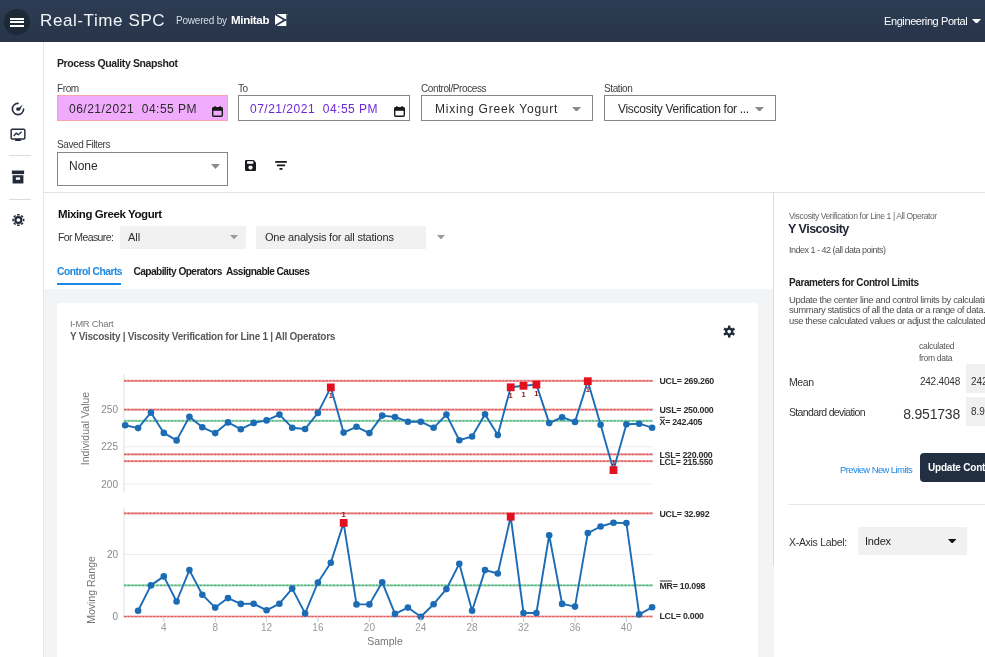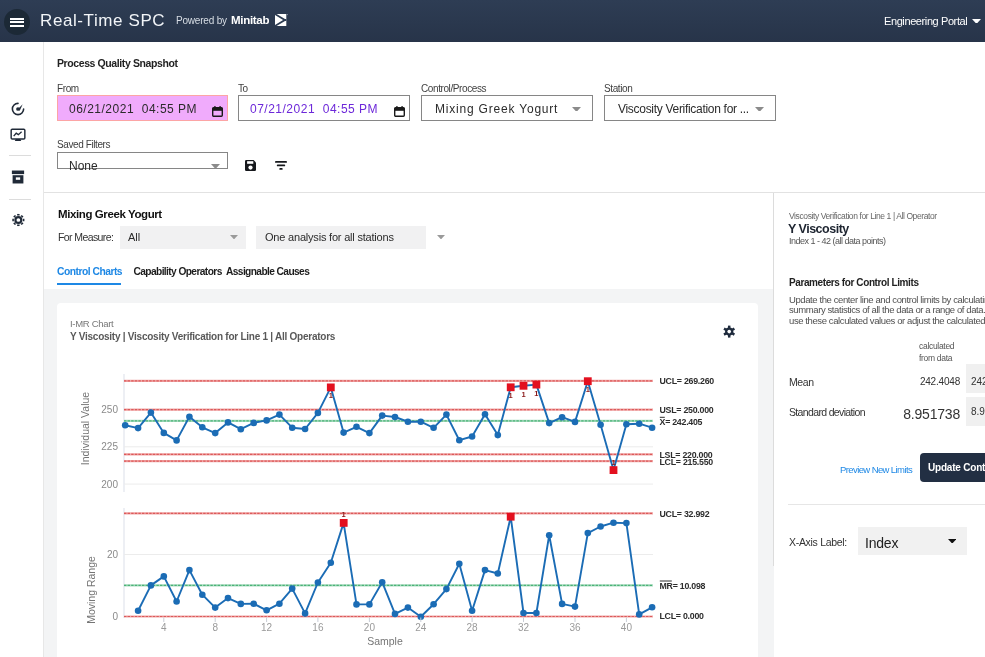--- a/index.html
+++ b/index.html
@@ -104,21 +104,21 @@
 </div>
 <div class="abs" style="left:604px;top:82.5px;font-size:10px;letter-spacing:-0.4px;color:#3f3f3f;">Station</div>
 <div class="abs" style="left:604px;top:95px;width:172px;height:26px;border:1px solid #868686;background:#fff;">
   <div class="abs" style="left:13px;top:5.5px;font-size:12px;letter-spacing:-0.3px;color:#2b2b2b;">Viscosity Verification for ...</div>
   <svg width="9" height="4.95" viewBox="0 0 9 4.95" style="position:absolute;left:150px;top:10.5px;">
         <path d="M 0 0 L 9 0 L 4.5 4.95 Z" fill="#8b8b8b"></path>
       </svg>
 </div>
 
 <div class="abs" style="left:57px;top:139px;font-size:10px;letter-spacing:-0.4px;color:#3f3f3f;">Saved Filters</div>
-<div class="abs" style="left:57px;top:152px;width:171px;height:17px;border:1px solid #868686;background:#fff;">
+<div class="abs" style="left:57px;top:152px;width:171px;height:34px;border:1px solid #868686;background:#fff;">
   <div class="abs" style="left:11px;top:6px;font-size:12px;color:#2b2b2b;">None</div>
   <svg width="9" height="4.95" viewBox="0 0 9 4.95" style="position:absolute;left:153px;top:11px;">
         <path d="M 0 0 L 9 0 L 4.5 4.95 Z" fill="#8b8b8b"></path>
       </svg>
 </div>
 <svg width="13" height="13" viewBox="0 0 13 13" style="position:absolute;left:244;top:159;">
 <path d="M 1 2.2 Q 1 1 2.2 1 L 9.6 1 L 12 3.4 L 12 10.8 Q 12 12 10.8 12 L 2.2 12 Q 1 12 1 10.8 Z" fill="#16181c"></path>
 <rect x="3.1" y="2.2" width="6.2" height="2.6" fill="#fff"></rect>
 <circle cx="6.5" cy="8.6" r="2.1" fill="#fff"></circle>
 </svg>
@@ -151,21 +151,21 @@
 <div class="abs" style="left:226px;top:266px;font-size:10.2px;letter-spacing:-0.6px;font-weight:bold;color:#1c1c1c;">Assignable Causes</div>
 
 <div class="abs" style="left:44px;top:288.5px;width:730px;height:368.5px;background:#f3f4f5;"></div>
 <div class="abs" style="left:57px;top:303px;width:701px;height:354px;background:#fff;border-radius:4px 4px 0 0;"></div>
 <div class="abs" style="left:70px;top:318px;font-size:9.5px;letter-spacing:-0.3px;color:#777;">I-MR Chart</div>
 <div class="abs" style="left:70px;top:331px;font-size:10px;letter-spacing:-0.25px;font-weight:bold;color:#595959;">Y Viscosity | Viscosity Verification for Line 1 | All Operators</div>
 
 <div class="abs" style="left:773px;top:193px;width:1px;height:373px;background:#dcdcdc;"></div>
 <div class="abs" style="left:789px;top:211px;font-size:8.5px;letter-spacing:-0.4px;color:#666;white-space:nowrap;">Viscosity Verification for Line 1 | All Operator</div>
 <div class="abs" style="left:788px;top:222px;font-size:12.5px;letter-spacing:-0.5px;font-weight:bold;color:#1d2430;">Y Viscosity</div>
-<div class="abs" style="left:789px;top:236px;font-size:9px;letter-spacing:-0.5px;color:#555;">Index 1 - 42 (all data points)</div>
+<div class="abs" style="left:789px;top:245px;font-size:9px;letter-spacing:-0.5px;color:#555;">Index 1 - 42 (all data points)</div>
 <div class="abs" style="left:789px;top:276.5px;font-size:10px;letter-spacing:-0.4px;font-weight:bold;color:#222;">Parameters for Control Limits</div>
 <div class="abs" style="left:789px;top:293.5px;font-size:9.5px;letter-spacing:-0.4px;color:#4f4f4f;white-space:nowrap;">Update the center line and control limits by calculating</div>
 <div class="abs" style="left:789px;top:304.4px;font-size:9.5px;letter-spacing:-0.4px;color:#4f4f4f;white-space:nowrap;">summary statistics of all the data or a range of data. Then</div>
 <div class="abs" style="left:789px;top:315.3px;font-size:9.5px;letter-spacing:-0.4px;color:#4f4f4f;white-space:nowrap;">use these calculated values or adjust the calculated values</div>
 
 <div class="abs" style="left:919px;top:341px;font-size:8.5px;letter-spacing:-0.3px;color:#555;">calculated</div>
 <div class="abs" style="left:919px;top:352.7px;font-size:8.5px;letter-spacing:-0.3px;color:#555;">from data</div>
 
 <div class="abs" style="left:789px;top:376px;font-size:10.5px;letter-spacing:-0.4px;color:#333;">Mean</div>
 <div class="abs" style="left:960px;top:376px;font-size:10px;letter-spacing:-0.2px;color:#333;transform:translateX(-100%);">242.4048</div>
@@ -179,21 +179,21 @@
 </div>
 
 <div class="abs" style="left:840px;top:463.5px;font-size:9.5px;letter-spacing:-0.6px;color:#1e88e5;">Preview New Limits</div>
 <div class="abs" style="left:920px;top:453px;width:80px;height:29px;background:#222f43;border-radius:4px;">
   <div class="abs" style="left:8px;top:9px;font-size:10px;letter-spacing:-0.2px;font-weight:bold;color:#fff;white-space:nowrap;">Update Control Limits</div>
 </div>
 
 <div class="abs" style="left:788px;top:504px;width:197px;height:1px;background:#e6e6e6;"></div>
 <div class="abs" style="left:789px;top:536px;font-size:10.5px;letter-spacing:-0.3px;color:#333;">X-Axis Label:</div>
 <div class="abs" style="left:858px;top:527px;width:109px;height:28px;background:#f1f1f1;">
-  <div class="abs" style="left:7px;top:8px;font-size:14px;letter-spacing:-0.2px;color:#222;">Index</div>
+  <div class="abs" style="left:7px;top:8px;font-size:11px;letter-spacing:-0.2px;color:#222;">Index</div>
   <svg width="8.4" height="4.620000000000001" viewBox="0 0 8.4 4.620000000000001" style="position:absolute;left:89.5px;top:11.5px;">
         <path d="M 0 0 L 8.4 0 L 4.2 4.620000000000001 Z" fill="#111"></path>
       </svg>
 </div>
 
 <svg width="985" height="657" viewBox="0 0 985 657" style="position:absolute;left:0;top:0;" font-family="Liberation Sans, sans-serif">
 <line x1="124.0" y1="374" x2="124.0" y2="492" stroke="#e3e7ef" stroke-width="1.3"></line>
 <line x1="124.0" y1="446.8" x2="653.0" y2="446.8" stroke="#ececec" stroke-width="1"></line>
 <line x1="124.0" y1="484.1" x2="653.0" y2="484.1" stroke="#ececec" stroke-width="1"></line>
 <line x1="124.0" y1="380.8" x2="653.0" y2="380.8" stroke="#f0a6a6" stroke-width="2.2"></line>

